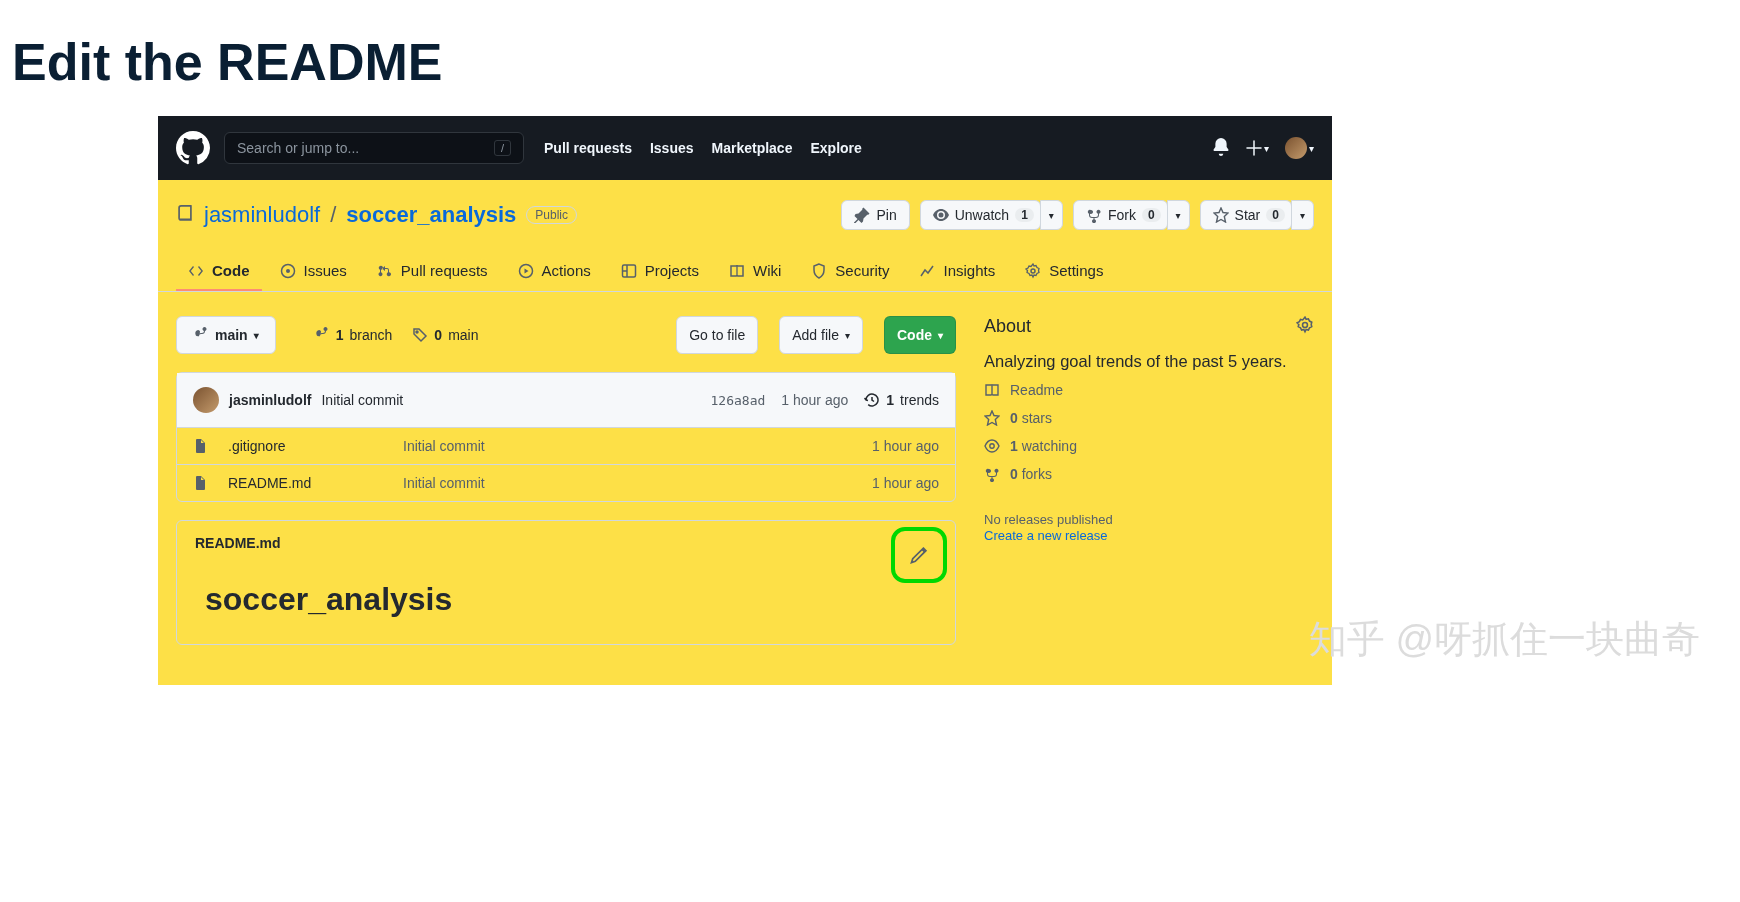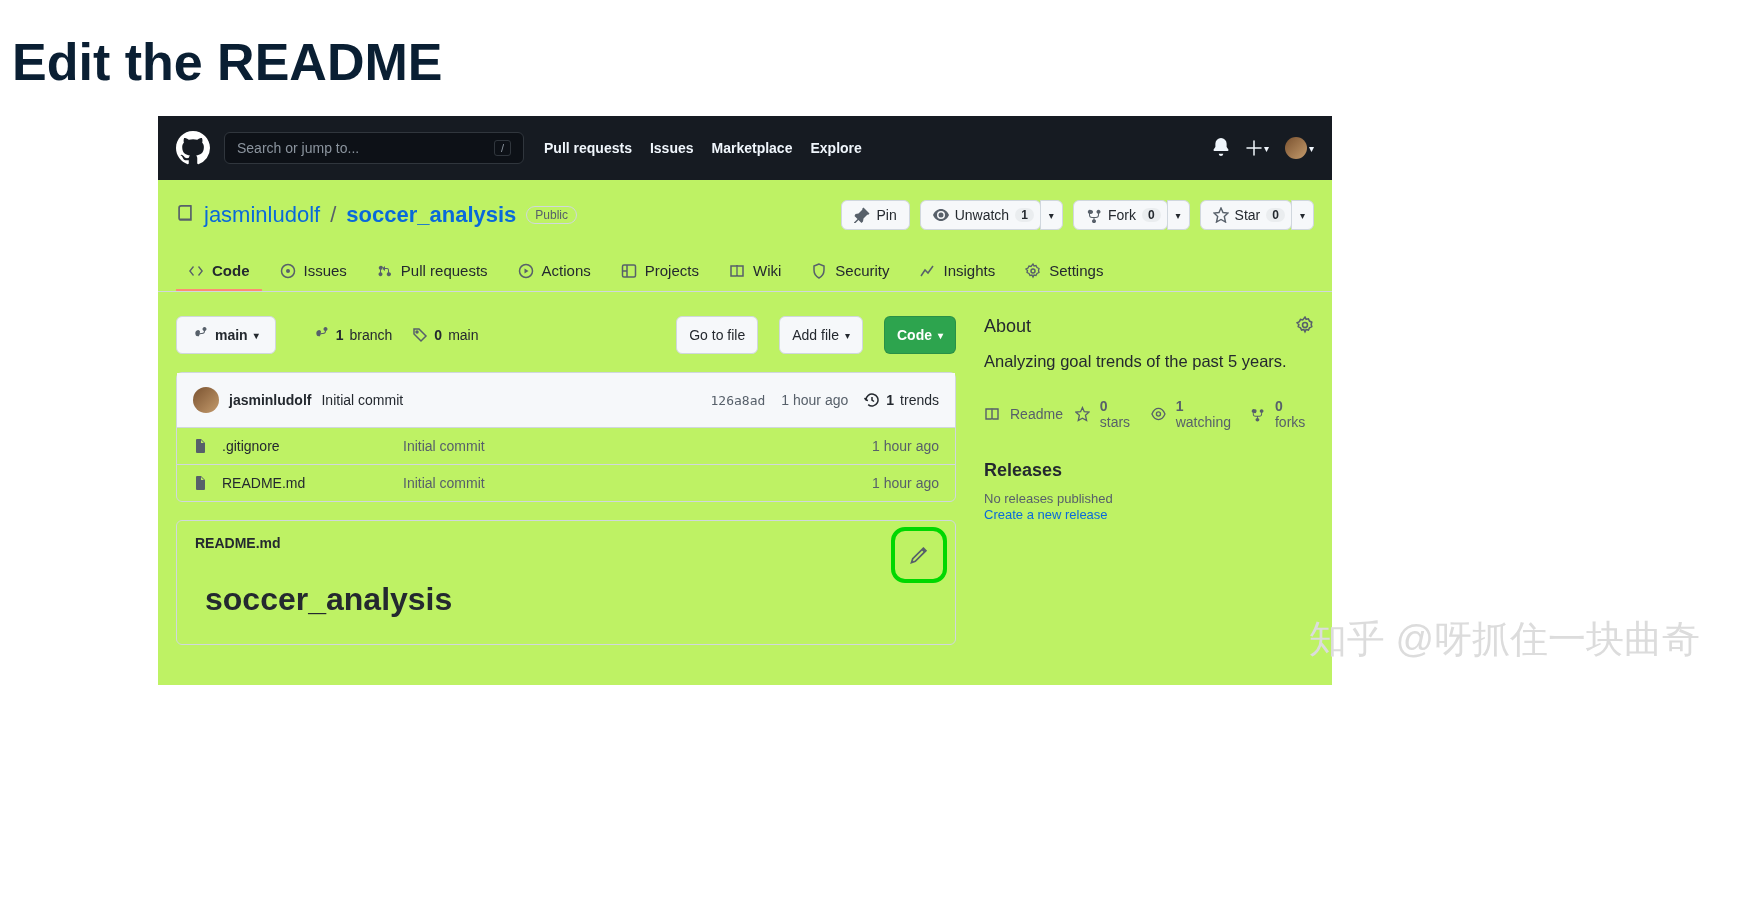--- a/index.html
+++ b/index.html
@@ -12,21 +12,21 @@
 }
 .page-title {
   font-size: 52px;
   font-weight: 800;
   color: #0a1f33;
   padding: 32px 12px 24px;
 }
 .github-frame {
   width: 1174px;
   margin-left: 158px;
-  background: #bef264;
+  background: #fde047;
   border-radius: 0;
 }
 
 .gh-header {
   background: #161b22;
   display: flex;
   align-items: center;
   padding: 0 18px;
   height: 64px;
 }
@@ -135,21 +135,21 @@
 .commit-header .author { font-weight: 600; }
 .commit-header .msg { color: #24292f; }
 .commit-right { margin-left: auto; display: flex; align-items: center; gap: 16px; color:#57606a;}
 .commit-right .sha { font-family: ui-monospace,Menlo,monospace; font-size: 13px; }
 .commit-count { display: flex; align-items: center; gap: 6px; color:#24292f;}
 .commit-count .num { font-weight: 600; }
 .file-row {
   display: flex; align-items: center; padding: 10px 16px;
   border-top: 1px solid #d0d7de;
 }
-.file-row .fname { width: 210px; color: #24292f; display:flex; gap:13px; align-items:center;}
+.file-row .fname { width: 210px; color: #24292f; display:flex; gap:19px; align-items:center;}
 .file-row .fmsg { color: #57606a; flex:1;}
 .file-row .ftime { color:#57606a; margin-left:auto; text-align:right;}
 
 .readme-box {
   margin-top: 18px; border: 1px solid #d0d7de; border-radius: 6px;
   position: relative;
 }
 .readme-head {
   display: flex; align-items: center; padding: 14px 18px;
   font-weight:600;
@@ -160,21 +160,21 @@
   display: flex; align-items: center; justify-content: center;
   position: absolute; right: 8px; top: 6px;
 }
 .readme-body { padding: 16px 28px 26px; }
 .readme-body h1 { font-size: 32px; font-weight: 600; }
 
 .side-head { display: flex; align-items: center; }
 .side-head h2 { font-size: 18px; font-weight: 400; }
 .side-head .gear { margin-left:auto; color:#57606a; cursor:pointer;}
 .about-text { margin-top: 12px; font-size: 16.5px; line-height: 1.5; }
-.side-list { margin-top: 24px; display:flex; flex-direction:row; gap:12px;}
+.side-list { margin-top: 8px; display:flex; flex-direction:column; gap:12px;}
 .side-list .row { display: flex; align-items:center; gap:10px; color:#57606a;}
 .side-list .row .txt { color:#57606a; }
 .releases { margin-top: 30px; }
 .releases h2 { font-size: 18px; font-weight:600; }
 .rel-empty { margin-top: 10px; color:#57606a; font-size:13px;}
 .rel-link { color:#0969da; font-size:13px; }
 
 .arrow {
   position: absolute;
   left: 620px;
@@ -499,21 +499,20 @@
         </div>
         <div class="row">
           <svg width="16" height="16" viewBox="0 0 16 16" fill="#57606a">
                 <path d="M5 3a2 2 0 1 1-1 3.73V8a2 2 0 0 0 2 2h4a2 2 0 0 0 2-2V6.73a2 2 0 1 1 1 0V8a3 3 0 0 1-3 3H8.5v1.27a2 2 0 1 1-1 0V11H6a3 3 0 0 1-3-3V6.73A2 2 0 0 1 5 3Z"></path>
               </svg>
           <span class="txt"><strong>0</strong> <span>forks</span></span>
         </div>
       </div>
 
       <div class="releases">
-        <h2>Releases</h2>
         <div class="rel-empty">No releases published</div>
         <a class="rel-link">Create a new release</a>
       </div>
     </aside>
   </div>
 </div>
 
 <div class="watermark">知乎 @呀抓住一块曲奇</div>
 
 </div>

